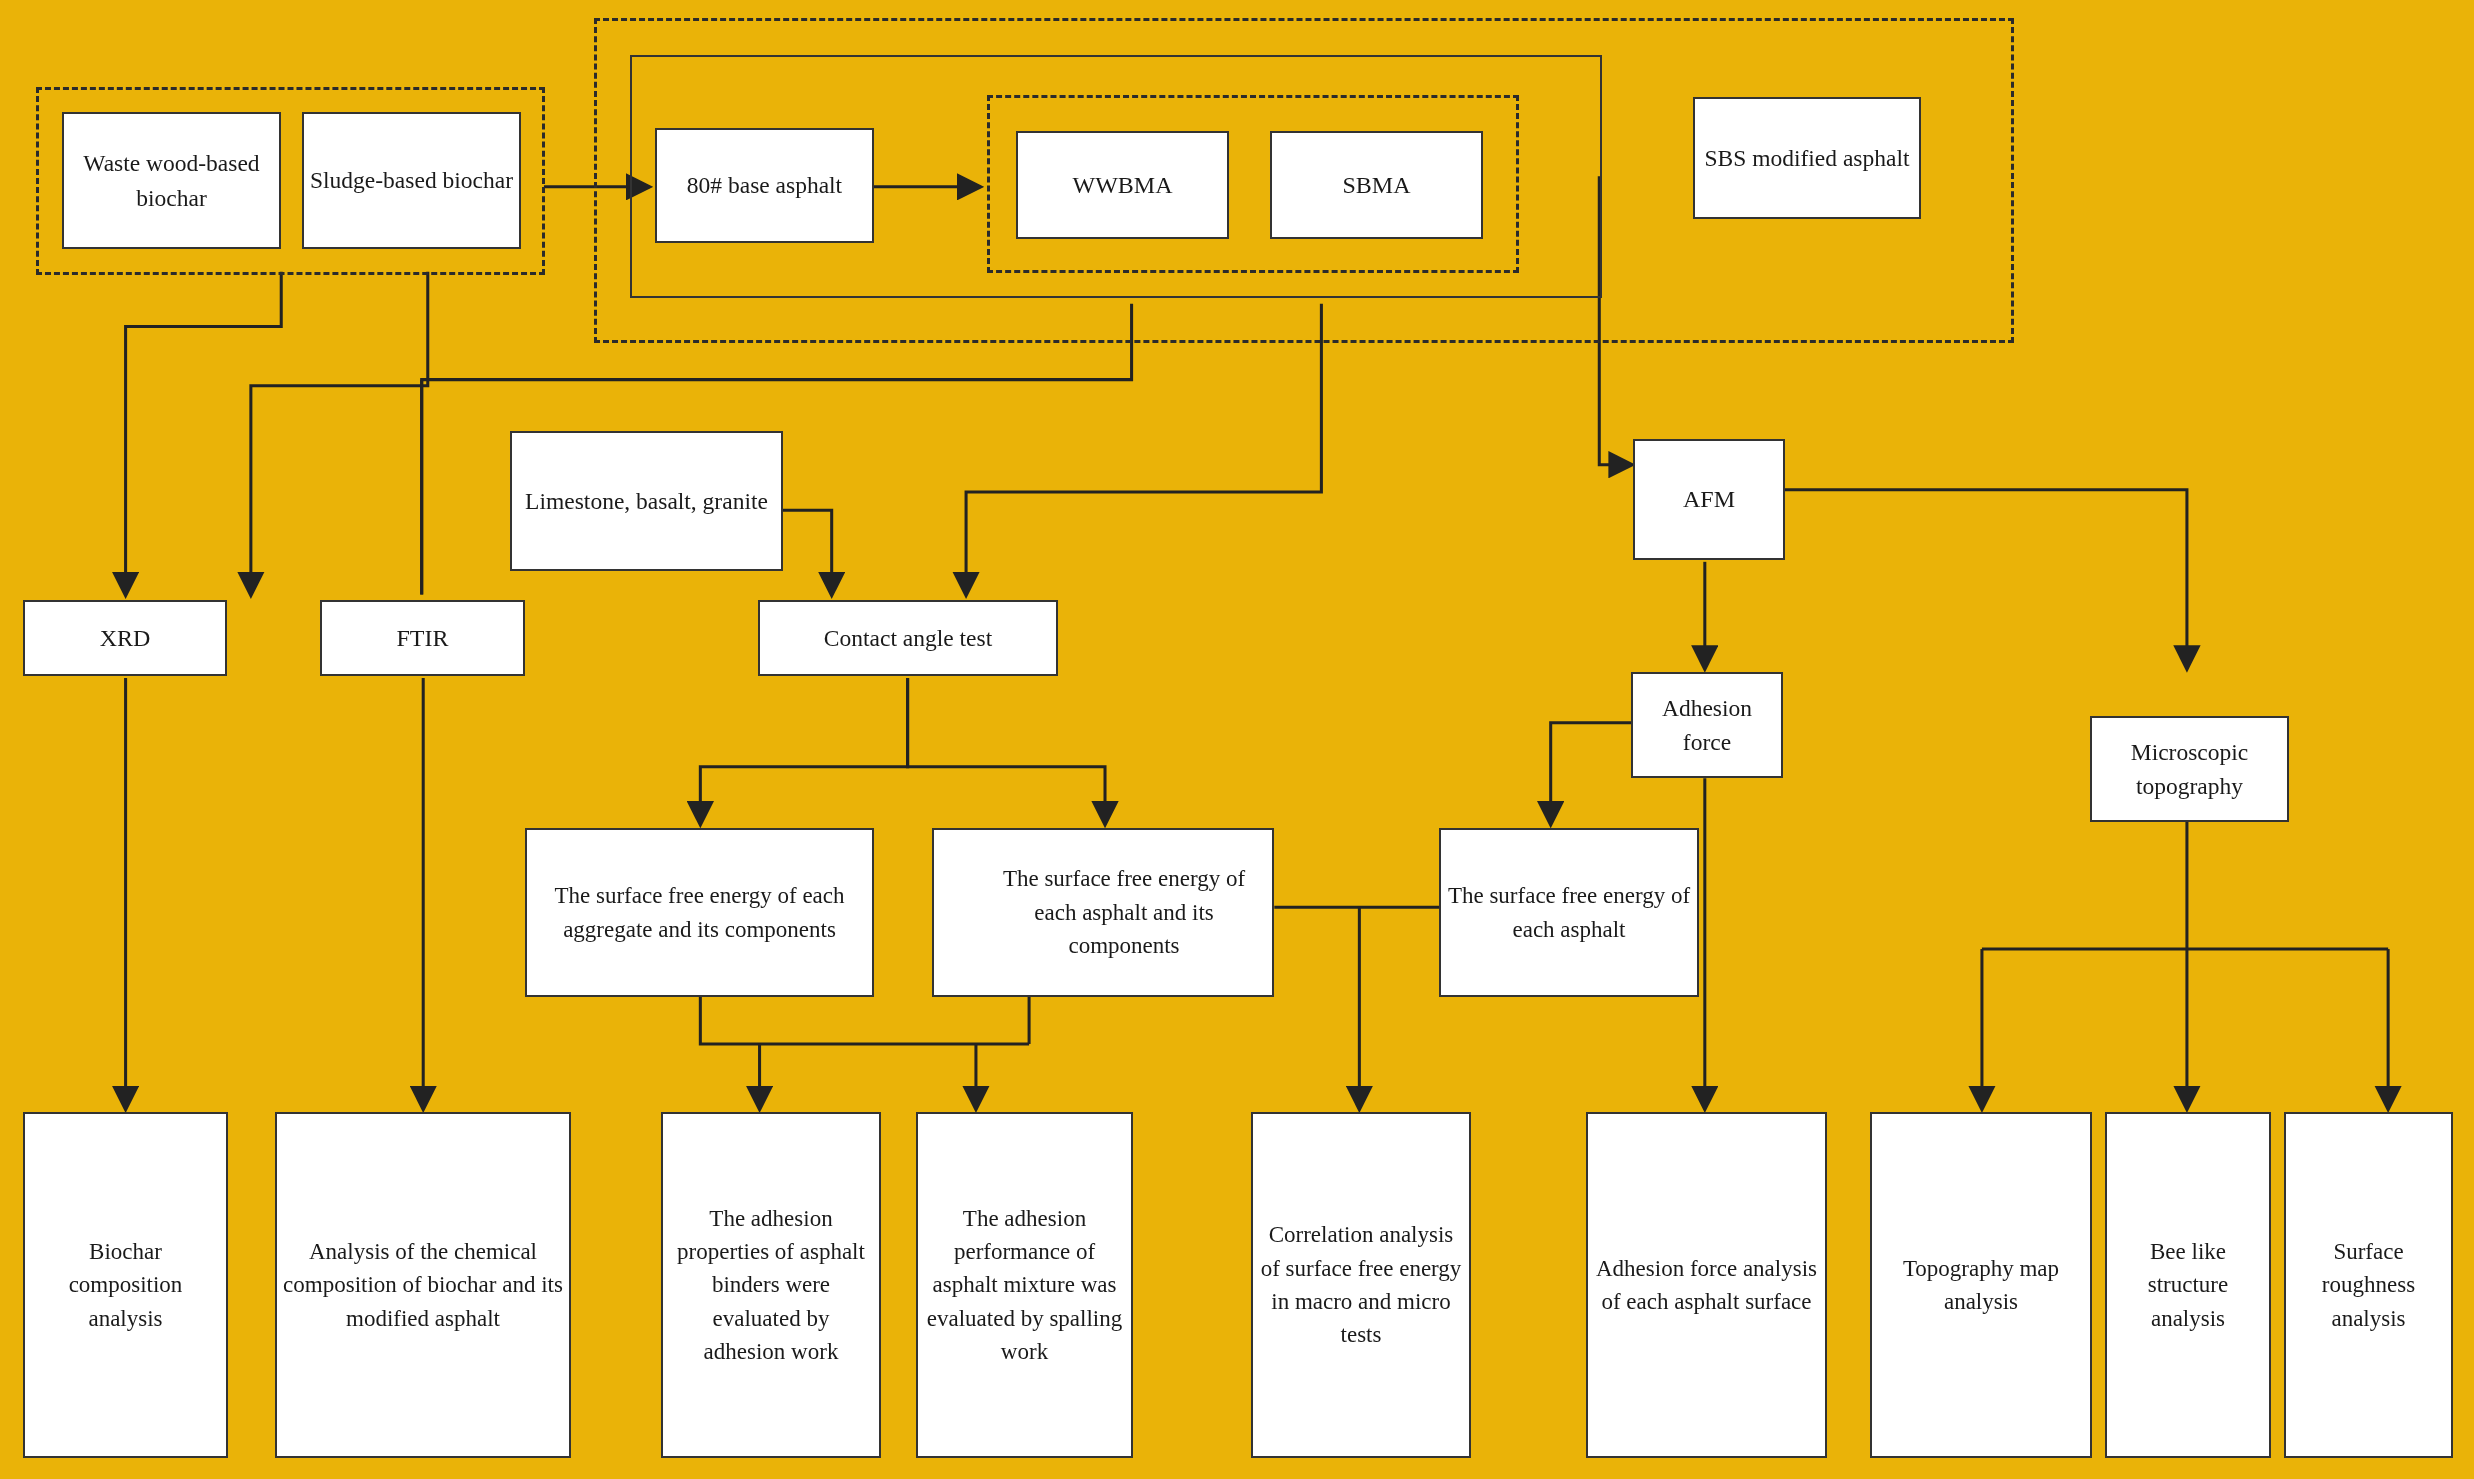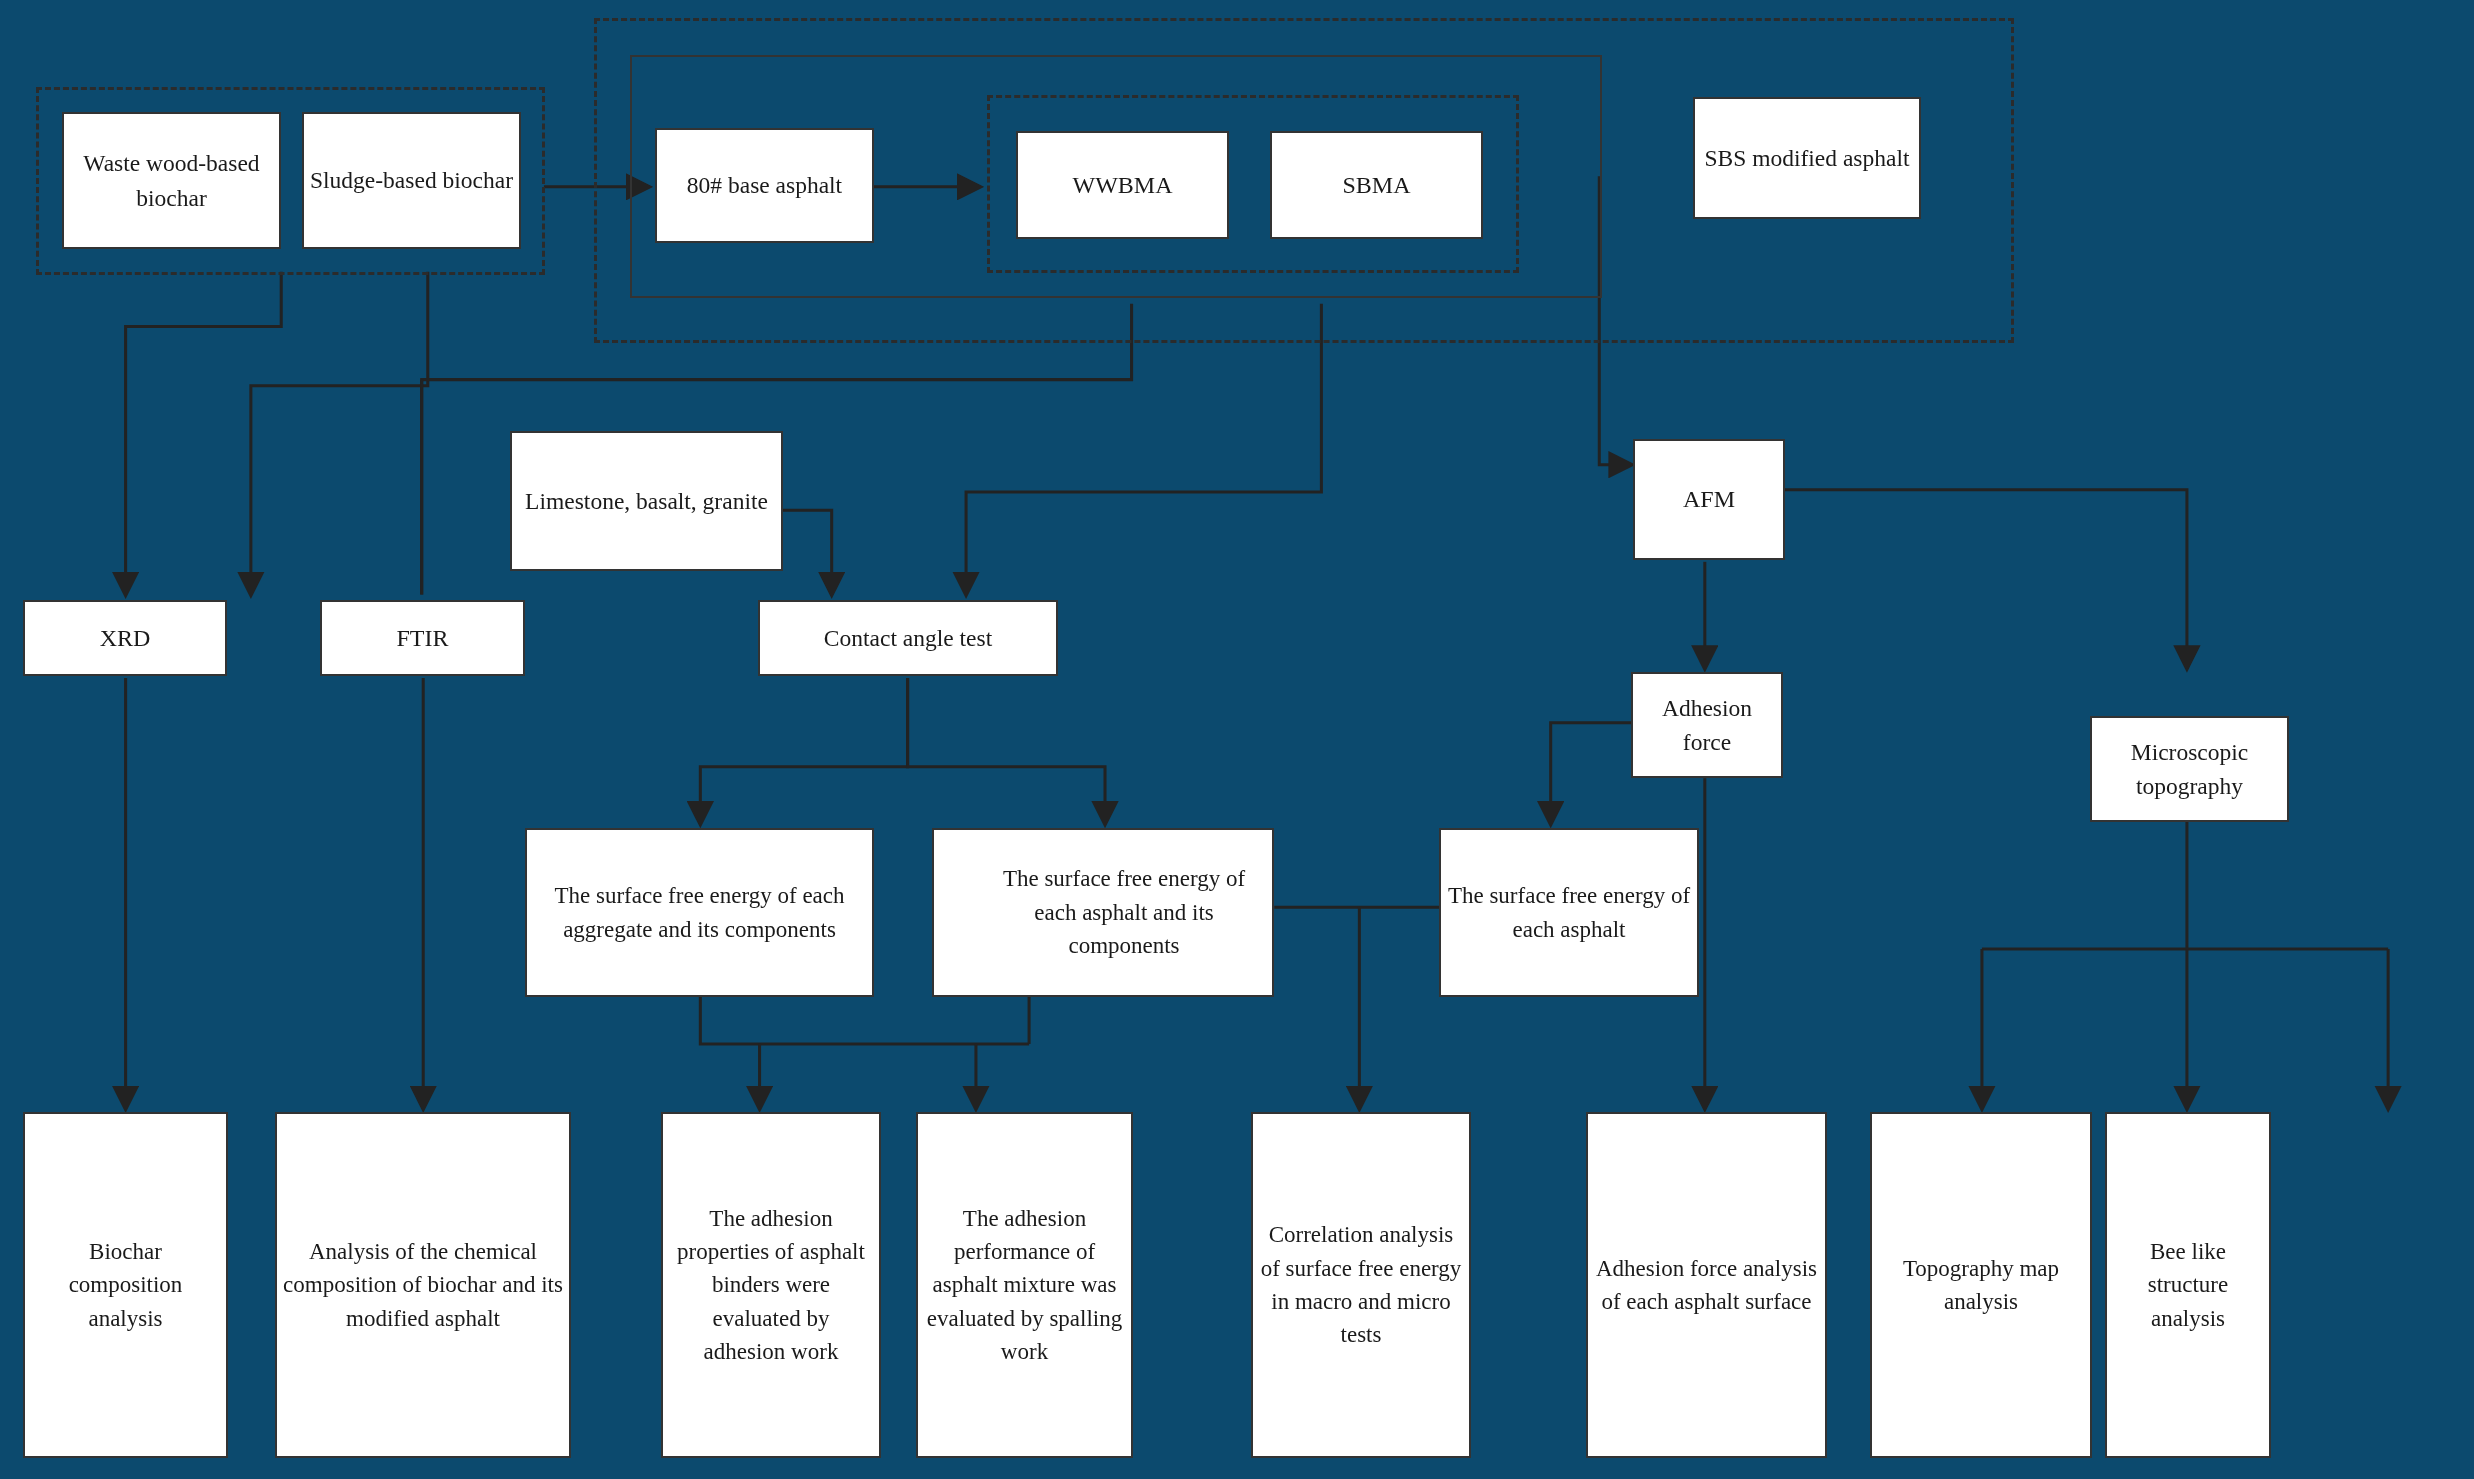--- a/index.html
+++ b/index.html
@@ -1,17 +1,17 @@
 <!DOCTYPE html>
 <html style="font-size:12px"><head>
 <meta charset="utf-8">
 <style>
   html,body{margin:0;padding:0;background:#ffffff;}
   body{font-family:"Liberation Serif","DejaVu Serif",serif;color:#1a1a1a;}
-  #stage{position:relative;width:2475px;height:1479px;background:#0c4a6e;overflow:hidden;}
+  #stage{position:relative;width:2475px;height:1479px;background:#eab308;overflow:hidden;}
   #svg-layer{position:absolute;left:0;top:0;width:2475px;height:1479px;}
   .node{
     position:absolute;
     box-sizing:border-box;
     border:2.3px solid #333333;
     background:#ffffff;
     display:flex;
     align-items:center;
     justify-content:center;
     text-align:center;
@@ -196,15 +196,18 @@
   </div>
 
   <div class="node f-sm" style="left:1870px;top:1112px;width:222px;height:346px;">
     <span>Topography map analysis</span>
   </div>
 
   <div class="node f-sm" style="left:2105px;top:1112px;width:166px;height:346px;">
     <span>Bee like structure analysis</span>
   </div>
 
+  <div class="node f-sm" style="left:2284px;top:1112px;width:169px;height:346px;">
+    <span>Surface roughness analysis</span>
+  </div>
 
 </div>
 
 
 </body></html>

